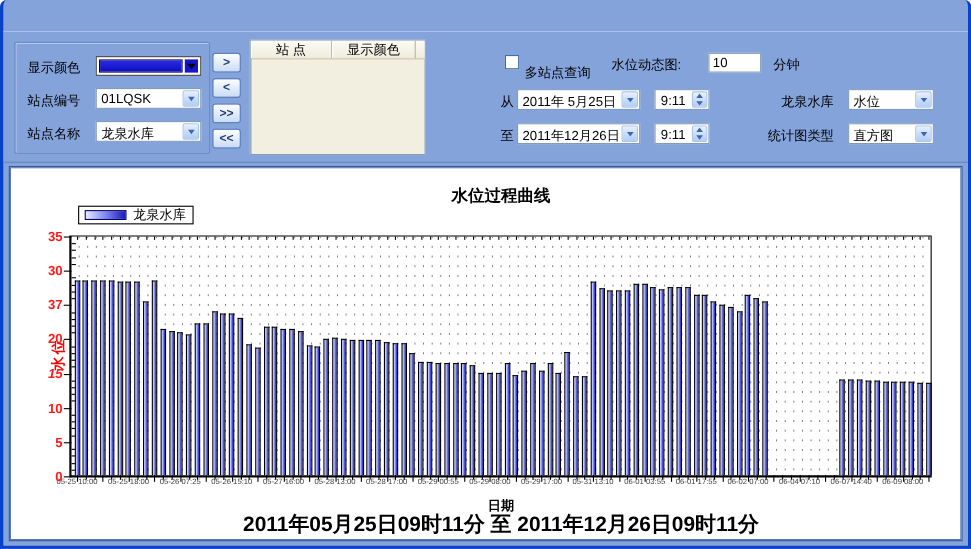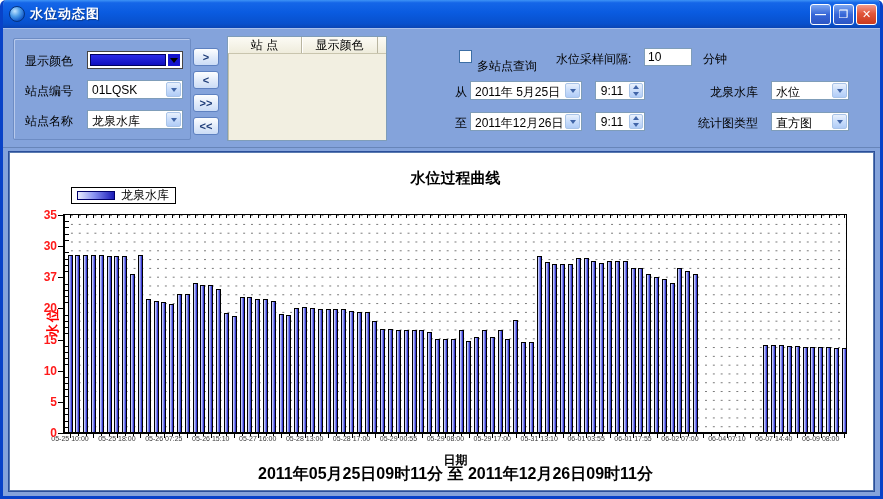--- a/index.html
+++ b/index.html
@@ -94,36 +94,27 @@
     background:linear-gradient(90deg,#DFE3FF 0%,#97A0F5 40%,#1515C0 100%); }
   .ytick { position:absolute; background:#000; height:1px; }
   .ylab { position:absolute; right:100%; margin-right:8px; transform:translateY(-50%);
     color:#FF1A1A; font-size:12px; font-weight:bold; }
   .xtick { position:absolute; background:#000; width:1px; }
   .xlab { position:absolute; top:100%; margin-top:3px; transform:translateX(-50%);
     font-size:7px; color:#3a3a3a; white-space:nowrap; }
   #ylabel { position:absolute; left:-42px; top:98px; transform:rotate(-90deg); transform-origin:center;
     color:#F00; font-weight:bold; font-size:13px; letter-spacing:2px; width:60px; text-align:center; }
   #xlabel { position:absolute; left:54px; top:299px; width:783px; text-align:center; font-size:12px; font-weight:bold; color:#000; }
-  #footer { position:absolute; left:54px; top:311px; width:783px; text-align:center; font-size:16px; font-weight:bold; color:#000; }
+  #footer { position:absolute; left:54px; top:311px; width:783px; text-align:center; font-size:19px; font-weight:bold; color:#000; }
 </style>
 </head>
 <body>
 
 <div id="window">
 
-  <div id="titlebar">
-    <div class="app-icon"></div>
-    <div class="title-text">水位动态图</div>
-    <div class="winbtns">
-      <div class="winbtn">—</div>
-      <div class="winbtn">❐</div>
-      <div class="winbtn close">✕</div>
-    </div>
-  </div>
 
   <div id="panel">
     <div class="grpbox"></div>
 
     <div class="lblrow" style="left:22px; top:25px;">显示颜色</div>
     <div class="colorcombo" style="left:84px; top:23px; width:96px;">
       <div class="swatch"></div>
       <div class="carrow"></div>
     </div>
 
@@ -146,21 +137,21 @@
 
     <div id="stationlist">
       <div class="hdrrow">
         <div class="hdr" style="width:74px;">站  点</div>
         <div class="hdr" style="width:76px;">显示颜色</div>
       </div>
     </div>
 
     <div class="checkbox" style="left:456px; top:22px;"></div>
     <div class="panel-label" style="left:474px; top:30px;">多站点查询</div>
-    <div class="panel-label" style="left:553px; top:23px;">水位采样间隔:</div>
+    <div class="panel-label" style="left:553px; top:23px;">水位动态图:</div>
     <input class="txtinput" style="left: 641px; top: 20px; width: 48px;" value="10">
     <div class="panel-label" style="left:700px; top:23px;">分钟</div>
 
     <div class="panel-label" style="left:452px; top:56px;">从</div>
     <div class="combo" style="left:467px; top:53px; width:112px;">
       <span>2011年 5月25日</span>
       <div class="arrow"></div>
     </div>
     <div class="spinner" style="left:592px; top:53px;">
       <div class="val">9:11</div>
@@ -525,21 +516,21 @@
         <div class="ytick" style="width: 4px; left: 0px; top: 174.4px;"></div>
         <div class="ytick" style="width: 4px; left: 0px; top: 168.171px;"></div>
         <div class="ytick" style="width: 4px; left: 0px; top: 161.943px;"></div>
         <div class="ytick" style="width: 7px; left: -7px; top: 155.714px;"></div>
         <div class="ylab" style="top: 155.714px;">10</div>
         <div class="ytick" style="width: 4px; left: 0px; top: 149.486px;"></div>
         <div class="ytick" style="width: 4px; left: 0px; top: 143.257px;"></div>
         <div class="ytick" style="width: 4px; left: 0px; top: 137.029px;"></div>
         <div class="ytick" style="width: 4px; left: 0px; top: 130.8px;"></div>
         <div class="ytick" style="width: 7px; left: -7px; top: 124.571px;"></div>
-        <div class="ylab" style="top: 124.571px;">15</div>
+        <div class="ylab" style="top: 124.571px; font-style: italic;">15</div>
         <div class="ytick" style="width: 4px; left: 0px; top: 118.343px;"></div>
         <div class="ytick" style="width: 4px; left: 0px; top: 112.114px;"></div>
         <div class="ytick" style="width: 4px; left: 0px; top: 105.886px;"></div>
         <div class="ytick" style="width: 4px; left: 0px; top: 99.6571px;"></div>
         <div class="ytick" style="width: 7px; left: -7px; top: 93.4286px;"></div>
         <div class="ylab" style="top: 93.4286px;">20</div>
         <div class="ytick" style="width: 4px; left: 0px; top: 87.2px;"></div>
         <div class="ytick" style="width: 4px; left: 0px; top: 80.9714px;"></div>
         <div class="ytick" style="width: 4px; left: 0px; top: 74.7429px;"></div>
         <div class="ytick" style="width: 4px; left: 0px; top: 68.5143px;"></div>

